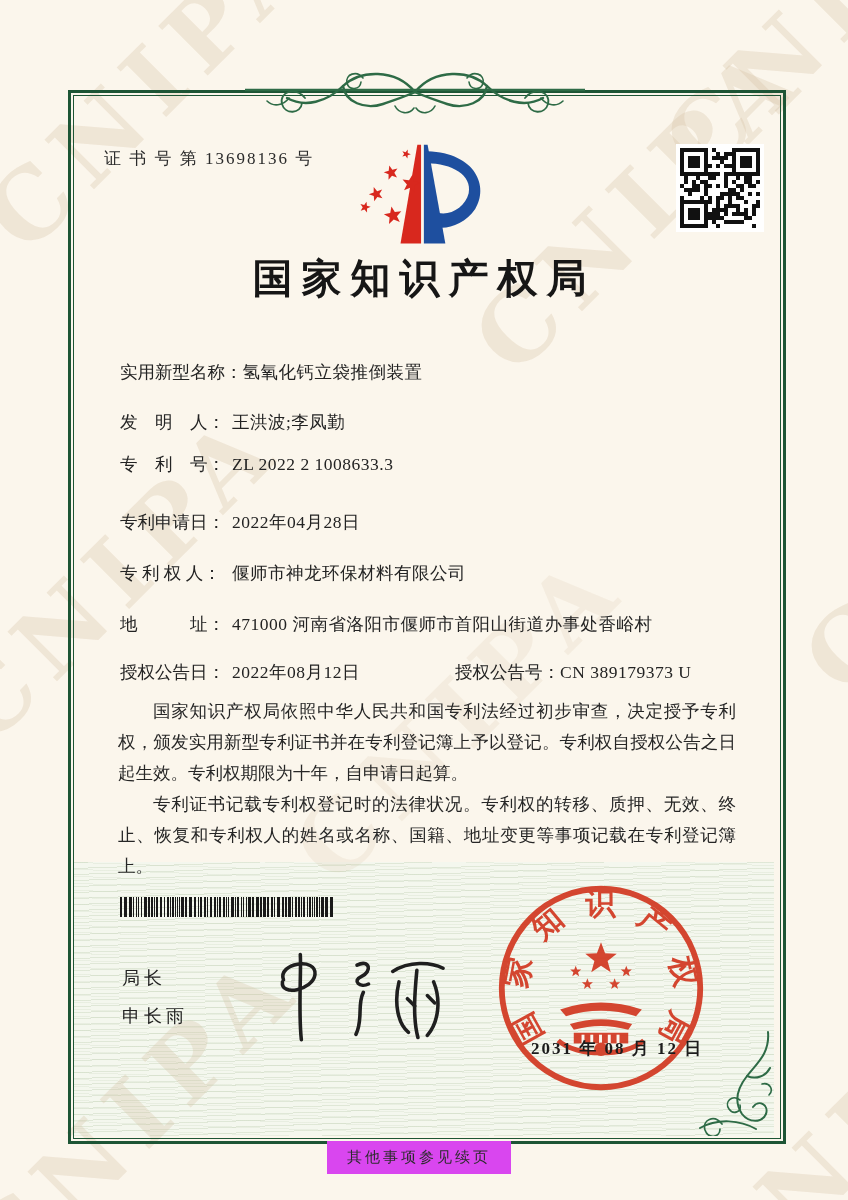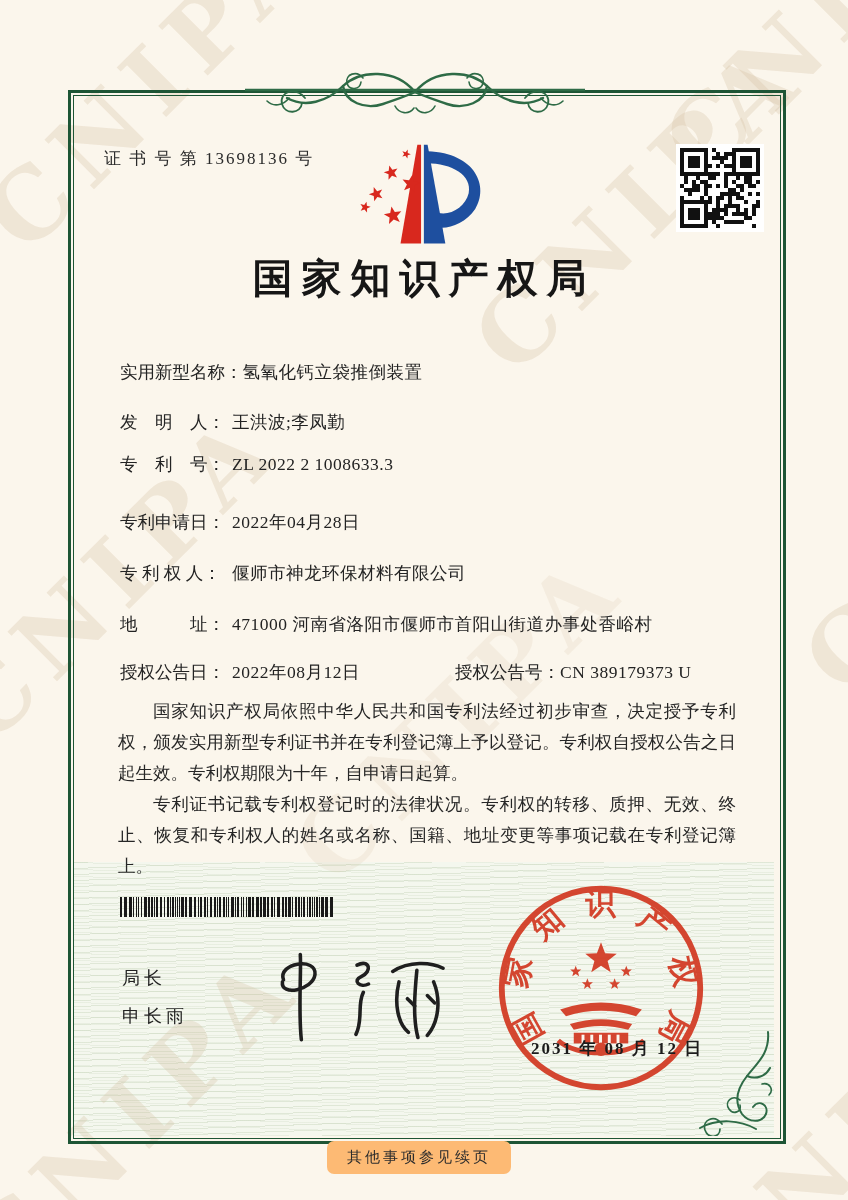--- a/index.html
+++ b/index.html
@@ -52,22 +52,22 @@
   .barcode i{position:absolute;top:0;height:100%;background:#191919;}
   .director{position:absolute;left:122px;z-index:3;font-size:18px;letter-spacing:4px;color:#222;}
   .sig{position:absolute;left:252px;top:942px;width:210px;height:105px;z-index:3;}
   .seal{position:absolute;left:494px;top:881px;width:214px;height:214px;z-index:3;}
   .seal-date{position:absolute;left:531px;top:1037px;z-index:4;font-size:17px;
              letter-spacing:2px;color:#1c1c1c;font-weight:bold;white-space:nowrap;}
   .corner-flourish{position:absolute;left:692px;top:1028px;width:86px;height:108px;z-index:3;}
   .top-flourish{position:absolute;left:245px;top:60px;width:340px;height:60px;z-index:3;}
   .page-info{position:absolute;left:0;top:1096px;width:848px;text-align:center;z-index:3;
              font-size:15px;letter-spacing:3px;color:#2c2c2c;}
-  .note-box{position:absolute;left:327px;top:1141px;z-index:3;background:#fdba74;
-            padding:7px 20px;font-size:15px;letter-spacing:3px;color:#2c2c2c;border-radius:7px;}
+  .note-box{position:absolute;left:327px;top:1141px;z-index:3;background:#d946ef;
+            padding:7px 20px;font-size:15px;letter-spacing:3px;color:#2c2c2c;}
 </style>
 </head>
 <body>
 
 <div class="page">
 
   <span class="wm" style="left:-58px;top:28px">CNIPA</span>
   <span class="wm" style="left:620px;top:-46px">CNIPA</span>
   <span class="wm" style="left:430px;top:150px">CNIPA</span>
   <span class="wm" style="left:760px;top:470px">CNIPA</span>

